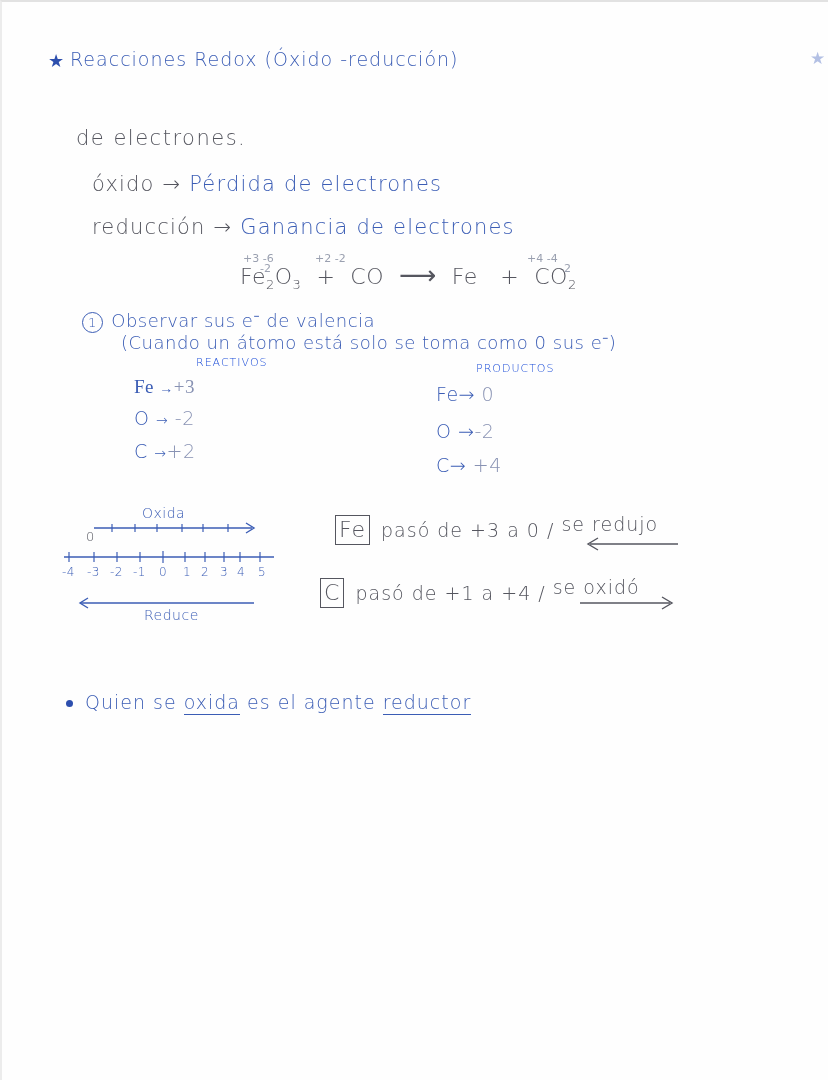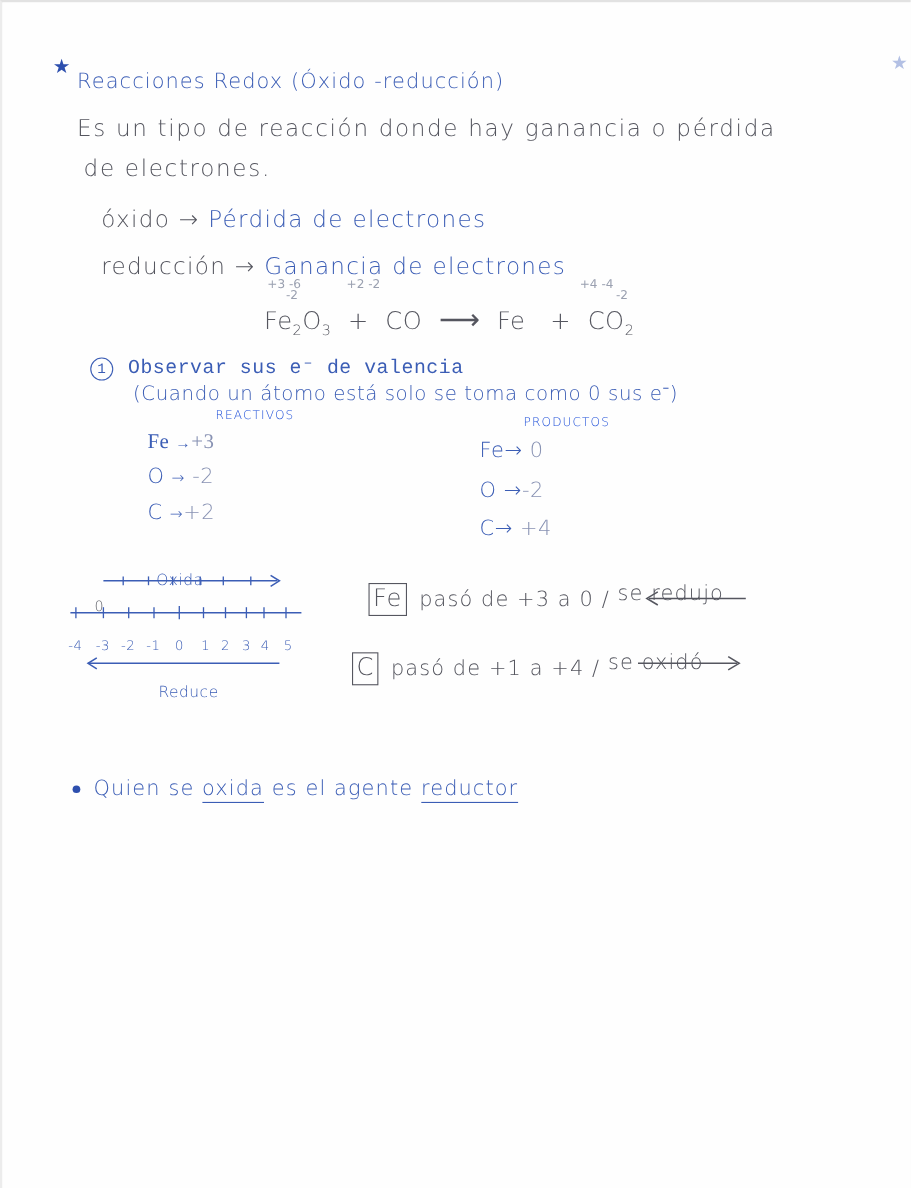--- a/index.html
+++ b/index.html
@@ -2,53 +2,52 @@
 <html><head>
 <meta charset="utf-8">
 <style>
   html, body { margin: 0; padding: 0; }
   body {
     width: 828px; height: 1080px; background: #fdfdfd; position: relative; overflow: hidden;
     font-family: "DejaVu Sans", sans-serif; color: #4a4d58;
   }
   .page { position: absolute; inset: 0; background: #fefefe; border-top: 2px solid #e2e2e2; border-left: 2px solid #ececec; }
   .abs { position: absolute; white-space: nowrap; }
-  .hand { font-family: "DejaVu Sans", sans-serif; font-weight: 300; letter-spacing: 0.5px; margin-top: 15px; }
+  .hand { font-family: "DejaVu Sans", sans-serif; font-weight: 300; letter-spacing: 0.5px; }
   .blue { color: #3b5db5; }
   .dark { color: #55565f; }
   .title { left: 68px; top: 46px; font-size: 19px; letter-spacing: 1px; }
   .star { left: 46px; top: 48px; font-size: 18px; color: #2d4fae; }
   .star-right { left: 808px; top: 46px; font-size: 17px; color: #b3c0e4; }
   .p1 { left: 68px; top: 88px; font-size: 21px; letter-spacing: 1.5px; }
   .p2 { left: 74px; top: 124px; font-size: 21px; letter-spacing: 1.5px; }
   .def { font-size: 21px; letter-spacing: 1.2px; }
   .eq { left: 238px; top: 258px; font-size: 22px; }
   .eq sub { font-size: 13px; }
   .ox { position: absolute; font-size: 11px; color: #9aa0b0; }
-  .step { left: 80px; top: 306px; font-size: 18px; font-family: Liberation Mono, monospace; }
+  .step { left: 80px; top: 306px; font-size: 18px; }
   .step-num { display: inline-block; width: 19px; height: 19px; border: 1.4px solid #3b5db5; border-radius: 50%; font-size: 13px; text-align: center; line-height: 19px; margin-right: 2px; }
   .note { left: 119px; top: 328px; font-size: 18px; }
   .col-h { font-size: 11px; letter-spacing: 1px; color: #1d4ed8; }
   .val { font-size: 19px; }
   .box { display: inline-block; border: 1.5px solid #55565f; padding: 0 3px; margin-right: 4px; font-size: 22px; line-height: 28px; }
   .stmt { font-size: 19px; letter-spacing: 1px; }
   .ul { border-bottom: 1.5px solid #3b5db5; padding-bottom: 1px; }
   .bullet { display: inline-block; width: 7px; height: 7px; border-radius: 50%; background: #2d4fae; margin-right: 5px; vertical-align: middle; }
   svg { position: absolute; overflow: visible; }
 </style>
 </head>
 <body>
 
 <div class="page">
 
   <span class="abs star">★</span>
   <span class="abs title hand blue">Reacciones Redox (Óxido -reducción)</span>
   <span class="abs star-right">★</span>
 
-  <div class="abs p1 hand dark">Es un tipo de reacción donde hay ganancia o pérdida</div>
   <div class="abs p2 hand dark">de electrones.</div>
 
   <div class="abs def hand" style="left:90px; top:170px;">
     <span class="dark">óxido</span>
     <span class="dark">→</span>
     <span class="blue">Pérdida de electrones</span>
   </div>
   <div class="abs def hand" style="left:90px; top:213px;">
     <span class="dark">reducción</span>
     <span class="dark">→</span>

